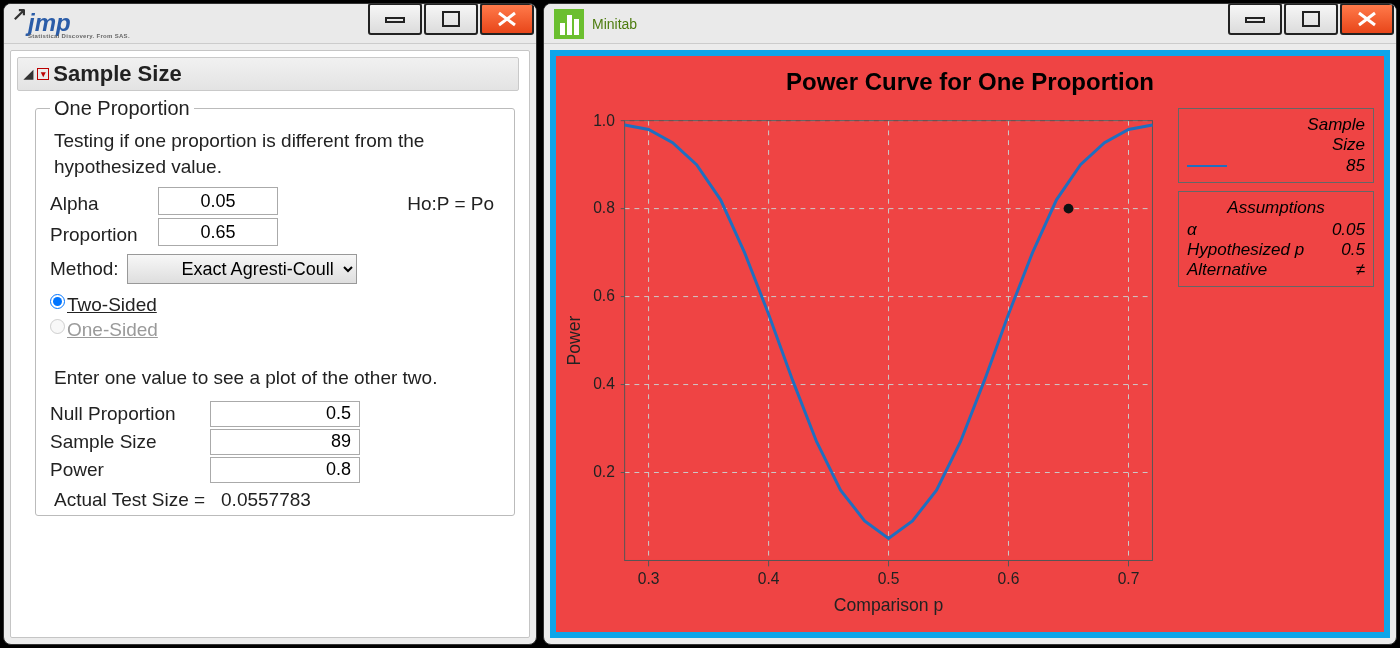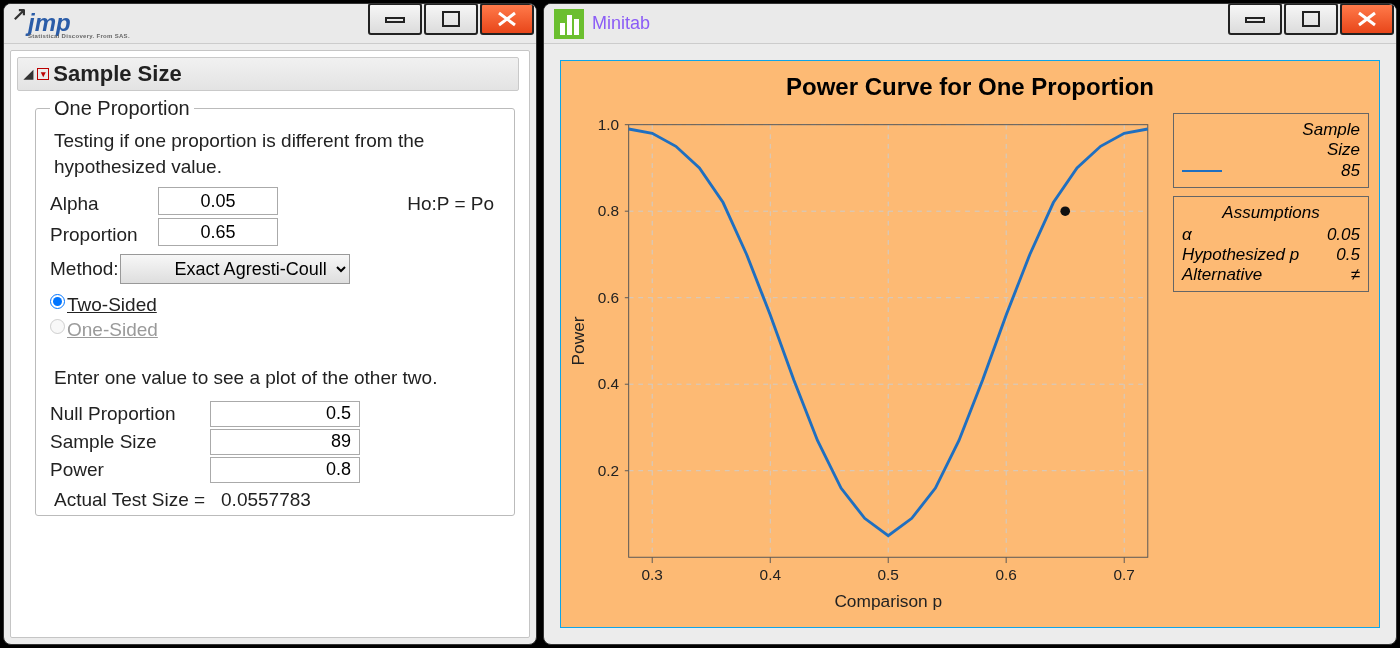--- a/index.html
+++ b/index.html
@@ -35,21 +35,21 @@
   .jmp-logo { font-style: italic; font-weight: bold; font-size: 24px; color:#2a5ca8; position:relative; padding-left:14px;}
   .jmp-logo .arrow { position:absolute; left:-2px; top:-6px; font-size:18px; color:#333; font-style:normal;}
   .jmp-sub { font-size:6px; color:#666; font-style:normal; display:block; letter-spacing:0.3px; margin-top:-4px;}
   .minitab-icon {
     width: 30px; height: 30px; background:#6bbf2f; display:flex; align-items:flex-end; justify-content:center; gap:2px; padding:4px;
   }
   .minitab-icon span { width:5px; background:#fff;}
   .minitab-icon span:nth-child(1){height:12px;}
   .minitab-icon span:nth-child(2){height:20px;}
   .minitab-icon span:nth-child(3){height:16px;}
-  .minitab-title { font-size:18px; color:#8b5cf6; }
+  .minitab-title { font-size:14px; color:#4d7c0f; }
   .win-controls { display:flex; height:100%; }
   .win-btn {
     width:54px; height:32px; border:2px solid #222; margin:0 2px 0 0; display:flex; align-items:center; justify-content:center;
     background: linear-gradient(#f6f6f6,#dcdcdc); border-radius:3px; position:relative; top:-1px;
   }
   .win-btn.close { background: linear-gradient(#ff7a4a,#e8461a); }
   .win-btn svg { display:block; }
   .body-area {
     flex:1; background:#fff; margin:6px; border:1px solid #c5c5c5; border-radius:2px; padding:6px 10px 10px 6px;
     font-size:19px; color:#222;
@@ -65,37 +65,37 @@
     border:1px solid #bbb; border-radius:3px; margin:6px 4px 0 18px; padding:6px 14px 4px 14px;
   }
   fieldset.section legend { font-size:20px; padding:0 4px; color:#222;}
   .desc { margin:2px 0 8px 4px; line-height:1.35;}
   .row { display:flex; align-items:flex-end; margin:3px 0;}
   .row label.fld { width:108px; }
   .row input.txt {
     width:120px; height:28px; border:1px solid #aaa; padding:2px 8px; font-size:18px; text-align:center; background:#fff;
   }
   .ho { margin-left:auto; padding-right:6px; font-size:19px;}
-  .method-row { display:flex; align-items:center; gap:1px; margin:8px 0 10px 0;}
+  .method-row { display:flex; align-items:center; gap:8px; margin:8px 0 10px 0;}
   select.method {
     width:230px; height:30px; font-size:18px; background:linear-gradient(#f7f7f7,#dedede);
     border:1px solid #999; padding:2px 6px;text-align:right;
   }
   .radio-row { display:flex; align-items:flex-start; gap:2px; margin:3px 0;text-decoration:underline;}
   .radio-row input { width:15px; height:15px;}
   .radio-row.disabled { color:#9a9a9a;}
   .instr { margin:24px 4px 10px 4px; line-height:1.35;}
   .result-row { display:flex; align-items:center; margin:2px 0;}
   .result-row label { width:160px;}
   .result-row input.val {
     width:150px; height:26px; border:1px solid #aaa; text-align:right; padding:2px 8px; font-size:18px; background:#fff;
   }
   .actual { margin:6px 0 0 4px;}
   
-  .chart-wrap { flex:1; background:#fdba74; margin:16px; border:1px solid #0ea5e9; padding:10px 10px 4px 10px; display:flex; flex-direction:column;}
+  .chart-wrap { flex:1; background:#ef4444; margin:6px; border:6px solid #0ea5e9; padding:10px 10px 4px 10px; display:flex; flex-direction:column;}
   .chart-title { text-align:center; font-weight:bold; font-size:24px; margin:2px 0 6px 0;}
   .chart-row { flex:1; display:flex; gap:6px;}
   .plot-box { flex:1; position:relative;}
   .side-boxes { width:196px; display:flex; flex-direction:column; gap:8px; padding-top:6px;font-style:italic;}
   .legend-box, .assume-box { border:1px solid #666; padding:6px 8px; font-size:17px;}
   .legend-box .hdr { text-align:right; line-height:1.15;}
   .legend-row { display:flex; align-items:center; gap:8px; margin-top:2px;}
   .legend-line { width:40px; height:2px; background:#1f6fc0;}
   .legend-val { margin-left:auto;}
   .assume-box .ttl { text-align:center; margin-bottom:2px;}

